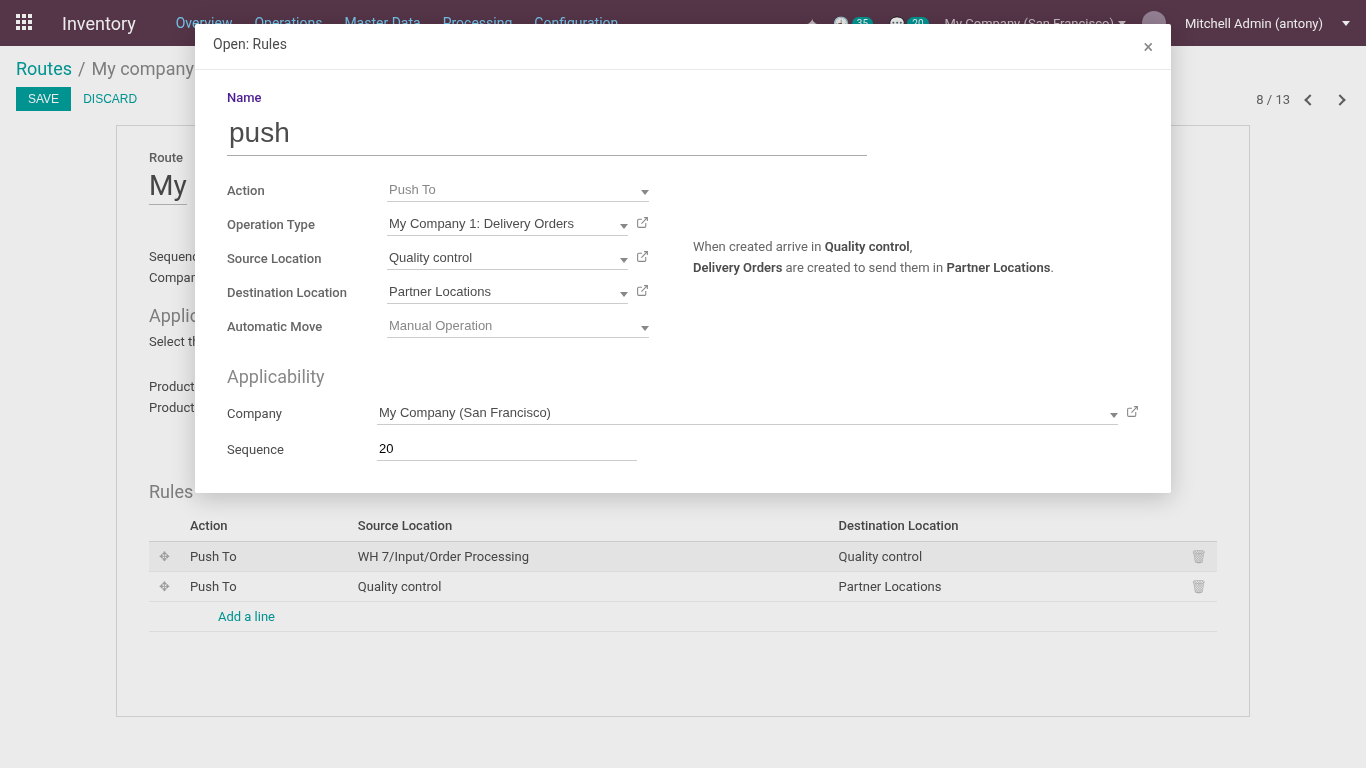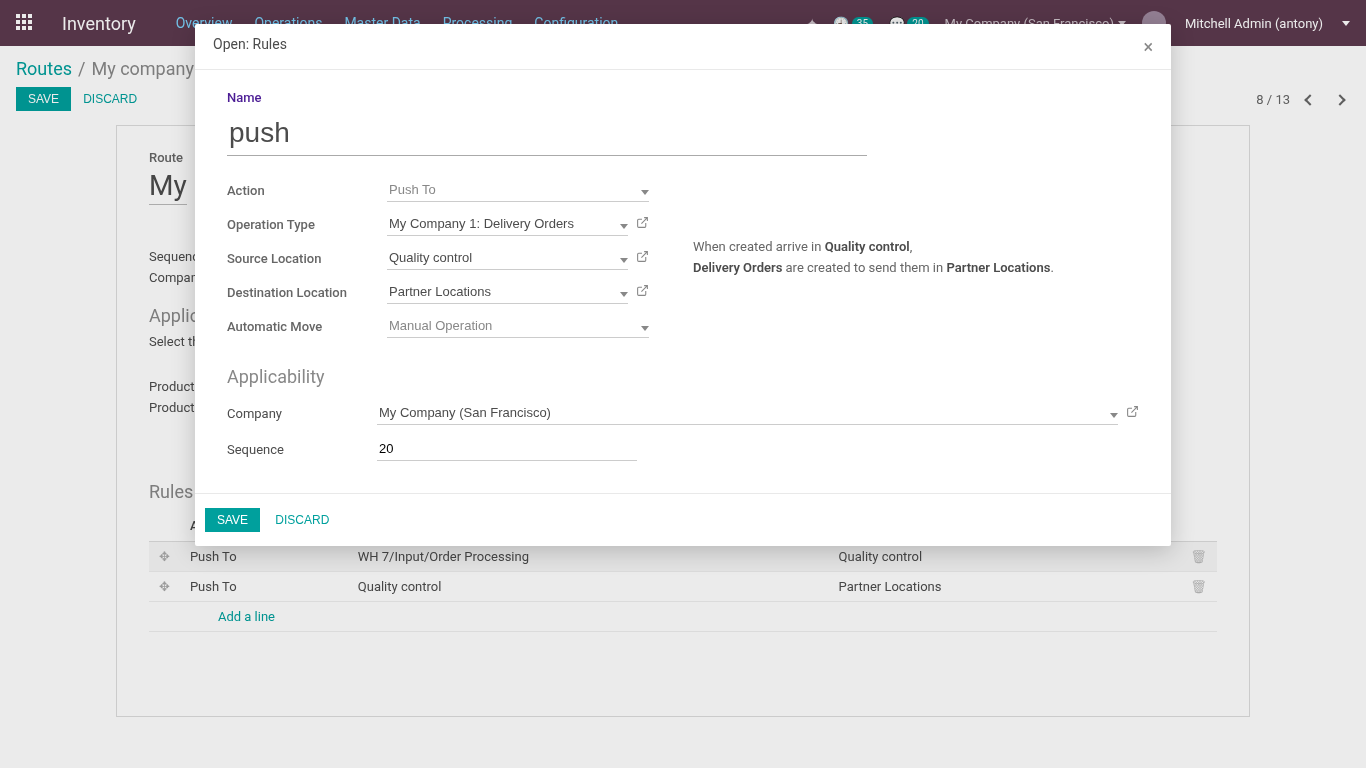--- a/index.html
+++ b/index.html
@@ -250,17 +250,13 @@
             <span class="ext-link"><svg viewBox="0 0 24 24" fill="none" stroke="currentColor" stroke-width="2">
                   <path d="M18 13v6a2 2 0 01-2 2H5a2 2 0 01-2-2V8a2 2 0 012-2h6M15 3h6v6M10 14L21 3"></path>
                 </svg></span>
           </div>
           <div class="lbl">Sequence</div>
           <input class="num-input" value="20" style="">
         </div>
       </div>
     </div>
   </div>
-  <div class="modal-footer">
-    <button class="btn btn-primary">SAVE</button>
-    <button class="btn btn-link">DISCARD</button>
-  </div>
 </div>
 
 </body></html>

